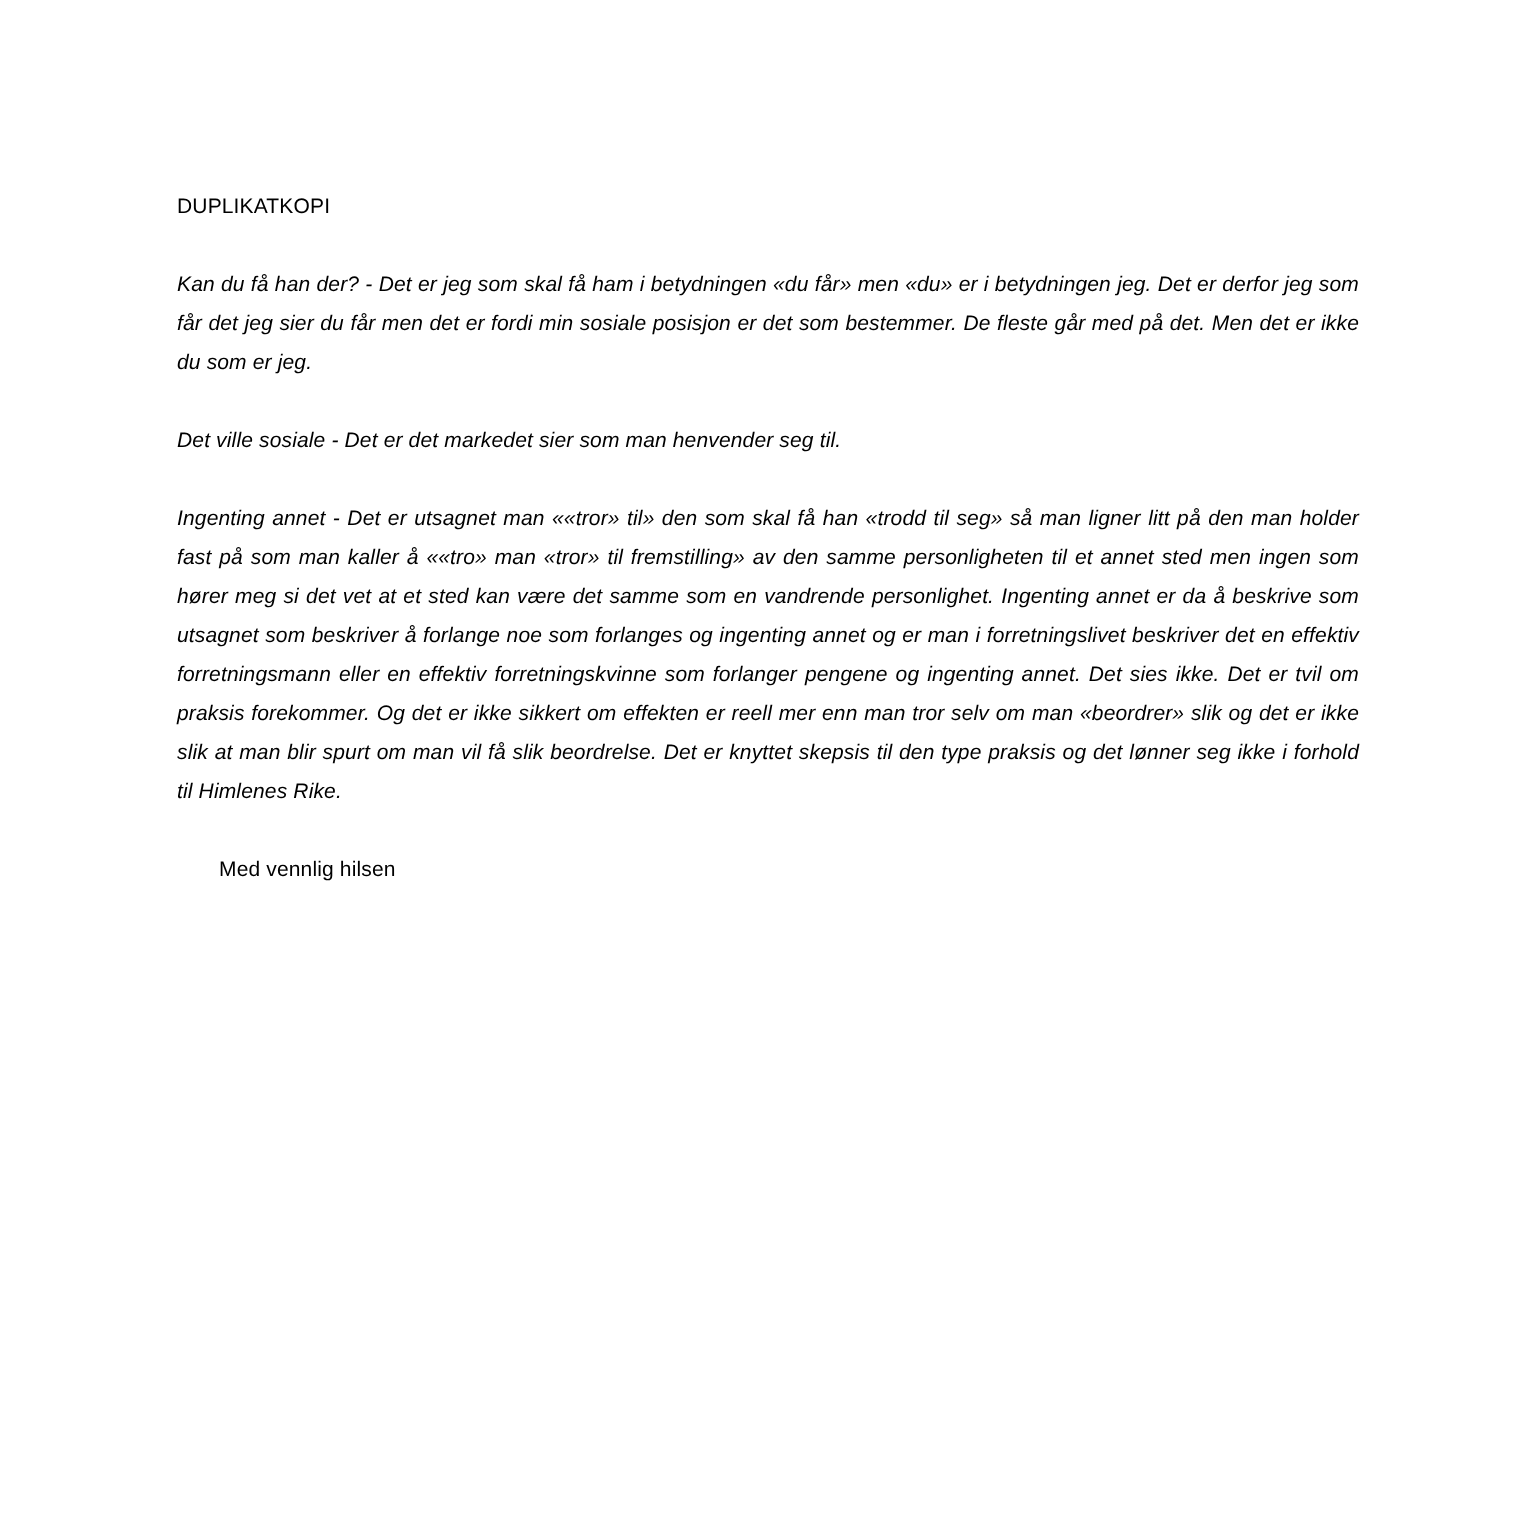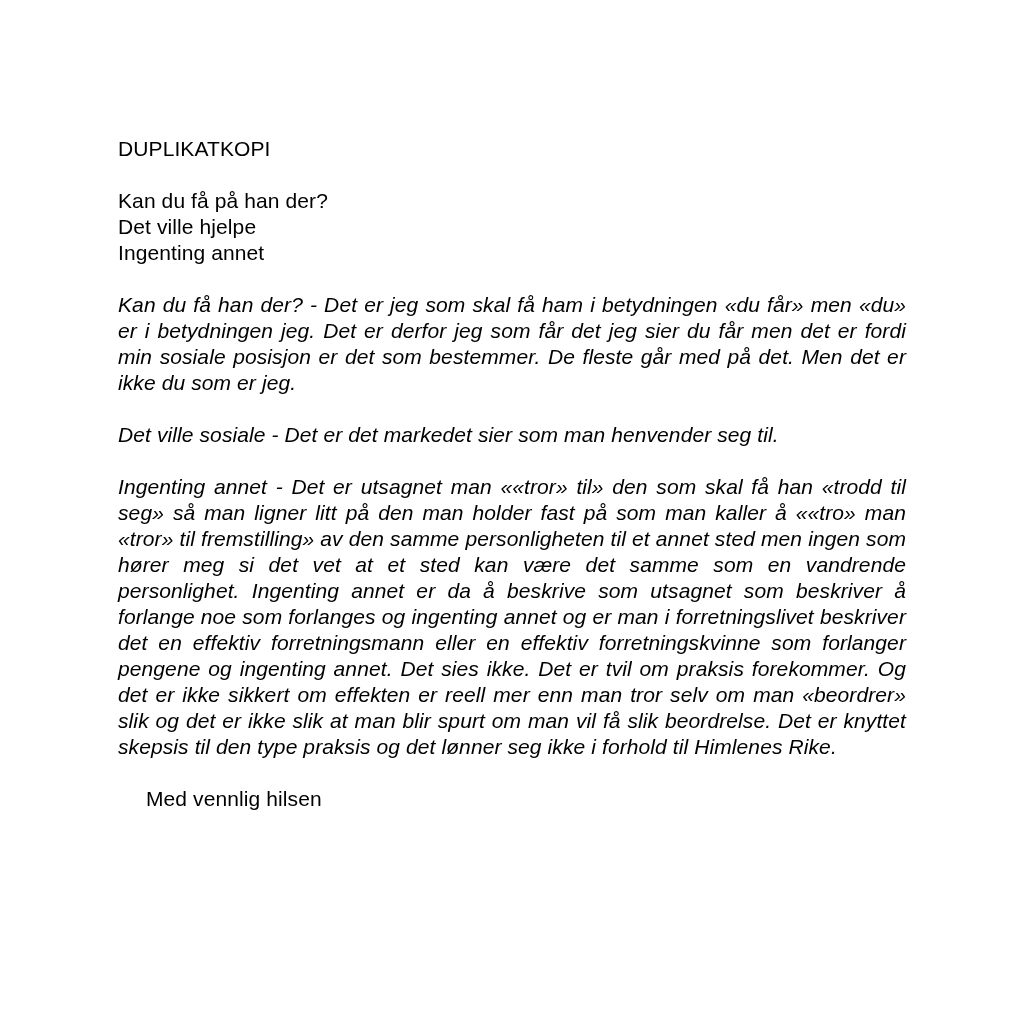--- a/index.html
+++ b/index.html
@@ -12,23 +12,23 @@
     width: 1024px;
     height: 1024px;
     background: #ffffff;
     overflow: hidden;
     font-family: "Liberation Sans", "DejaVu Sans", sans-serif;
     color: #000000;
   }
   .content {
     position: absolute;
     left: 118px;
-    top: 136px;
+    top: 124px;
     width: 788px;
-    font-size: 21px;
+    font-size: 14px;
     line-height: 26px;
     letter-spacing: 0.1px;
   }
   .block + .block {
     margin-top: 26px;
   }
   .doc-title {
     text-align: left;
   }
   .header-lines div {
@@ -48,25 +48,20 @@
   }
 </style>
 </head>
 <body>
 
 <div class="page">
   <div class="content">
 
     <div class="block doc-title">DUPLIKATKOPI</div>
 
-    <div class="block header-lines">
-      <div>Kan du få på han der?</div>
-      <div>Det ville hjelpe</div>
-      <div>Ingenting annet</div>
-    </div>
 
     <div class="block para">Kan du få han der? - Det er jeg som skal få ham i betydningen «du får» men «du» er i betydningen jeg. Det er derfor jeg som får det jeg sier du får men det er fordi min sosiale posisjon er det som bestemmer. De fleste går med på det. Men det er ikke du som er jeg.</div>
 
     <div class="block para">Det ville sosiale - Det er det markedet sier som man henvender seg til.</div>
 
     <div class="block para">Ingenting annet - Det er utsagnet man ««tror» til» den som skal få han «trodd til seg» så man ligner litt på den man holder fast på som man kaller å ««tro» man «tror» til fremstilling» av den samme personligheten til et annet sted men ingen som hører meg si det vet at et sted kan være det samme som en vandrende personlighet. Ingenting annet er da å beskrive som utsagnet som beskriver å forlange noe som forlanges og ingenting annet og er man i forretningslivet beskriver det en effektiv forretningsmann eller en effektiv forretningskvinne som forlanger pengene og ingenting annet. Det sies ikke. Det er tvil om praksis forekommer. Og det er ikke sikkert om effekten er reell mer enn man tror selv om man «beordrer» slik og det er ikke slik at man blir spurt om man vil få slik beordrelse. Det er knyttet skepsis til den type praksis og det lønner seg ikke i forhold til Himlenes Rike.</div>
 
     <div class="block closing">
       <div>Med vennlig hilsen</div>
     </div>

